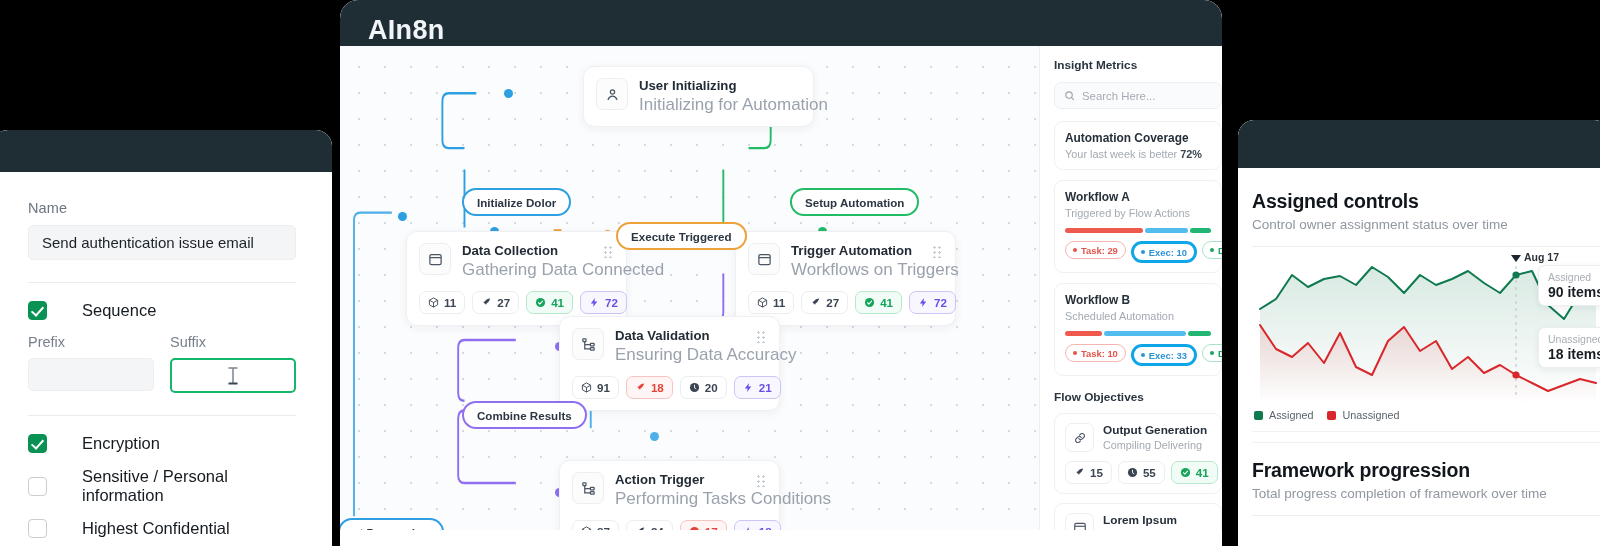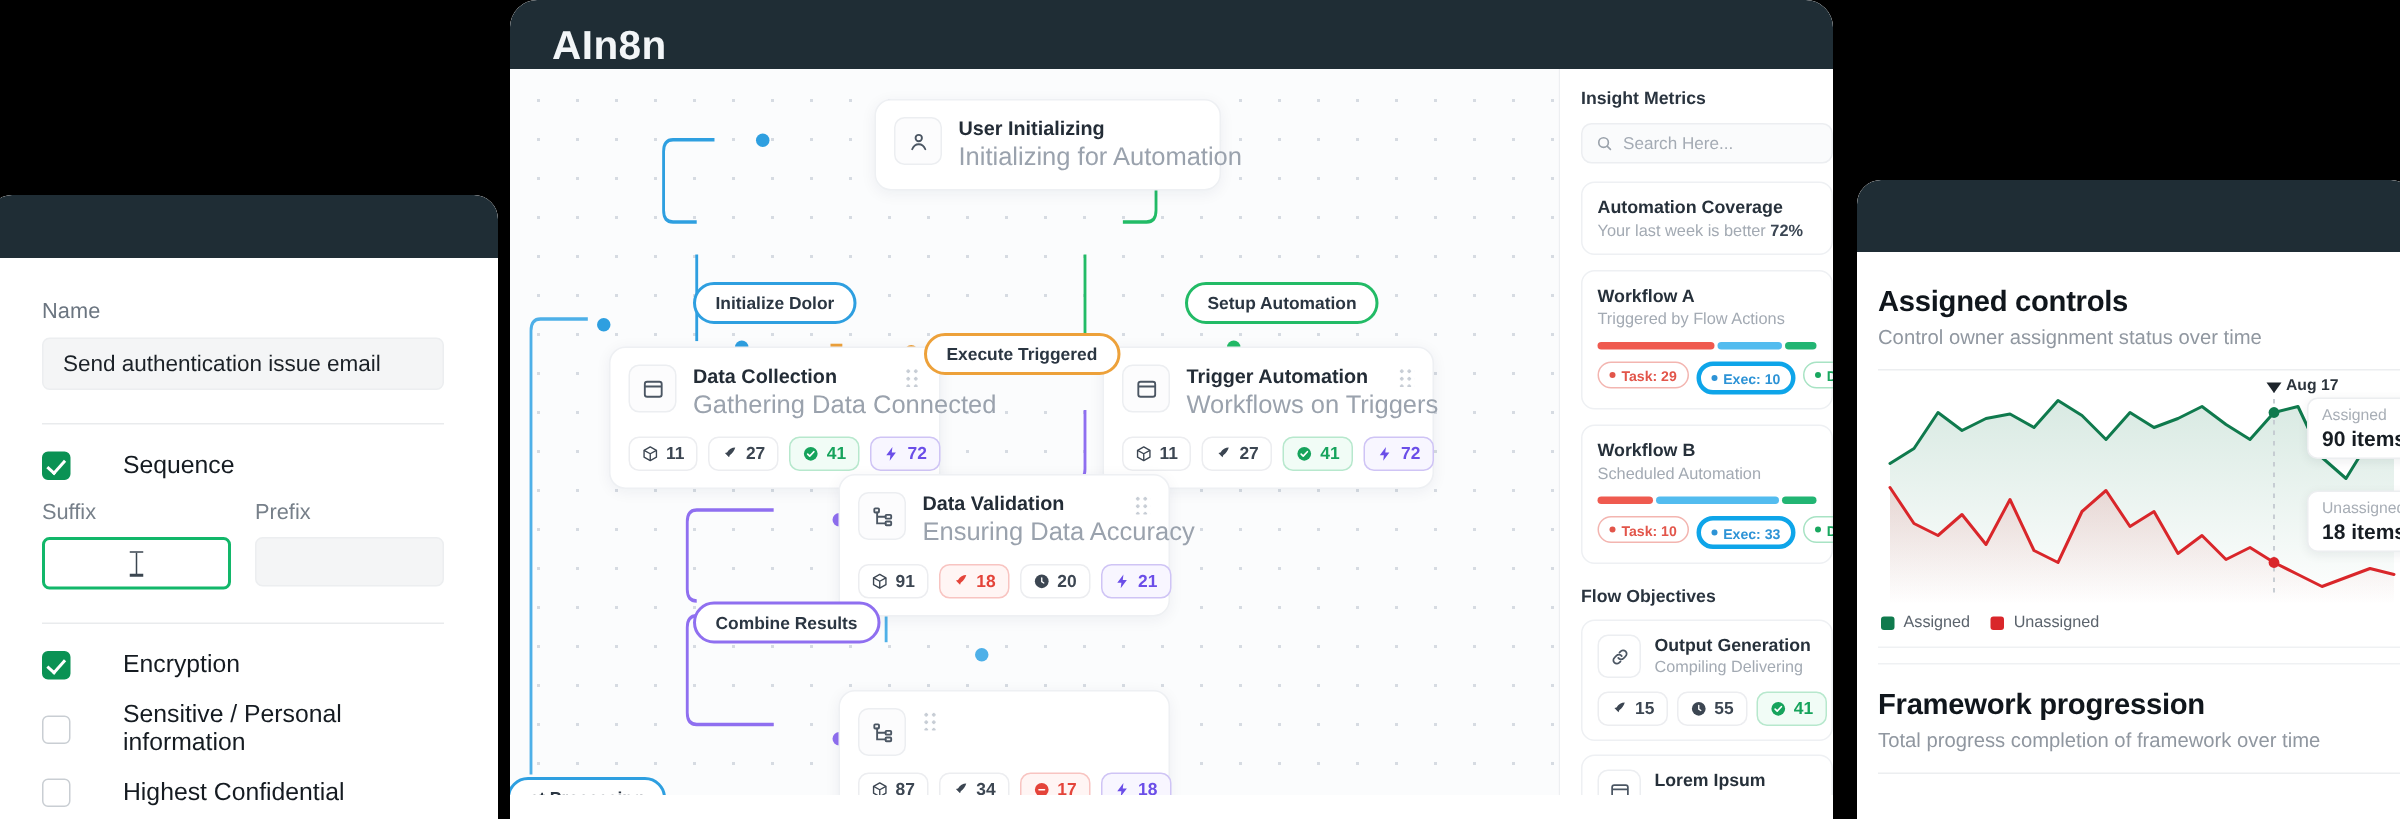--- a/index.html
+++ b/index.html
@@ -144,28 +144,28 @@
 
       <div class="divider"></div>
 
       <div class="check-row">
         <span class="cbx on"></span>
         <span class="check-label">Sequence</span>
       </div>
 
       <div class="two-col">
         <div>
+          <div class="sm-label">Prefix</div>
+          <div class="sm-input"></div>
+        </div>
+        <div>
           <div class="sm-label">Suffix</div>
           <div class="sm-input focus">
             <span class="caret"></span>
           </div>
-        </div>
-        <div>
-          <div class="sm-label">Prefix</div>
-          <div class="sm-input"></div>
         </div>
       </div>
 
       <div class="divider"></div>
 
       <div class="check-row">
         <span class="cbx on"></span>
         <span class="check-label">Encryption</span>
       </div>
       <div class="check-row">
@@ -375,20 +375,24 @@
           <div class="node" style="left:205px;top:404px;width:195px;">
             <div class="node-top">
               <span class="node-ico">
                 <svg viewBox="0 0 24 24" fill="none" stroke="#4b5663" stroke-width="2" stroke-linecap="round">
                   <rect x="3" y="3" width="5" height="4.5" rx="1"></rect>
                     <rect x="15" y="10" width="6" height="4" rx="1"></rect>
                     <rect x="15" y="17" width="6" height="4" rx="1"></rect>
                     <path d="M6 7.5V19h9M6 12h9"></path>
                 </svg>
               </span>
+              <div class="node-txt">
+                <div class="node-title">Action Trigger</div>
+                <div class="node-sub">Performing Tasks Conditions</div>
+              </div>
               <span class="grip"></span>
             </div>
             <div class="badges">
               <span class="badge">
                 <svg viewBox="0 0 24 24" fill="none" stroke="#3c4652" stroke-width="2" stroke-linejoin="round">
                     <path d="M12 2l9 5v10l-9 5-9-5V7z"></path>
                     <path d="M12 12l9-5M12 12v10M12 12L3 7"></path>
                   </svg>
                 <span>87</span>
               </span>

